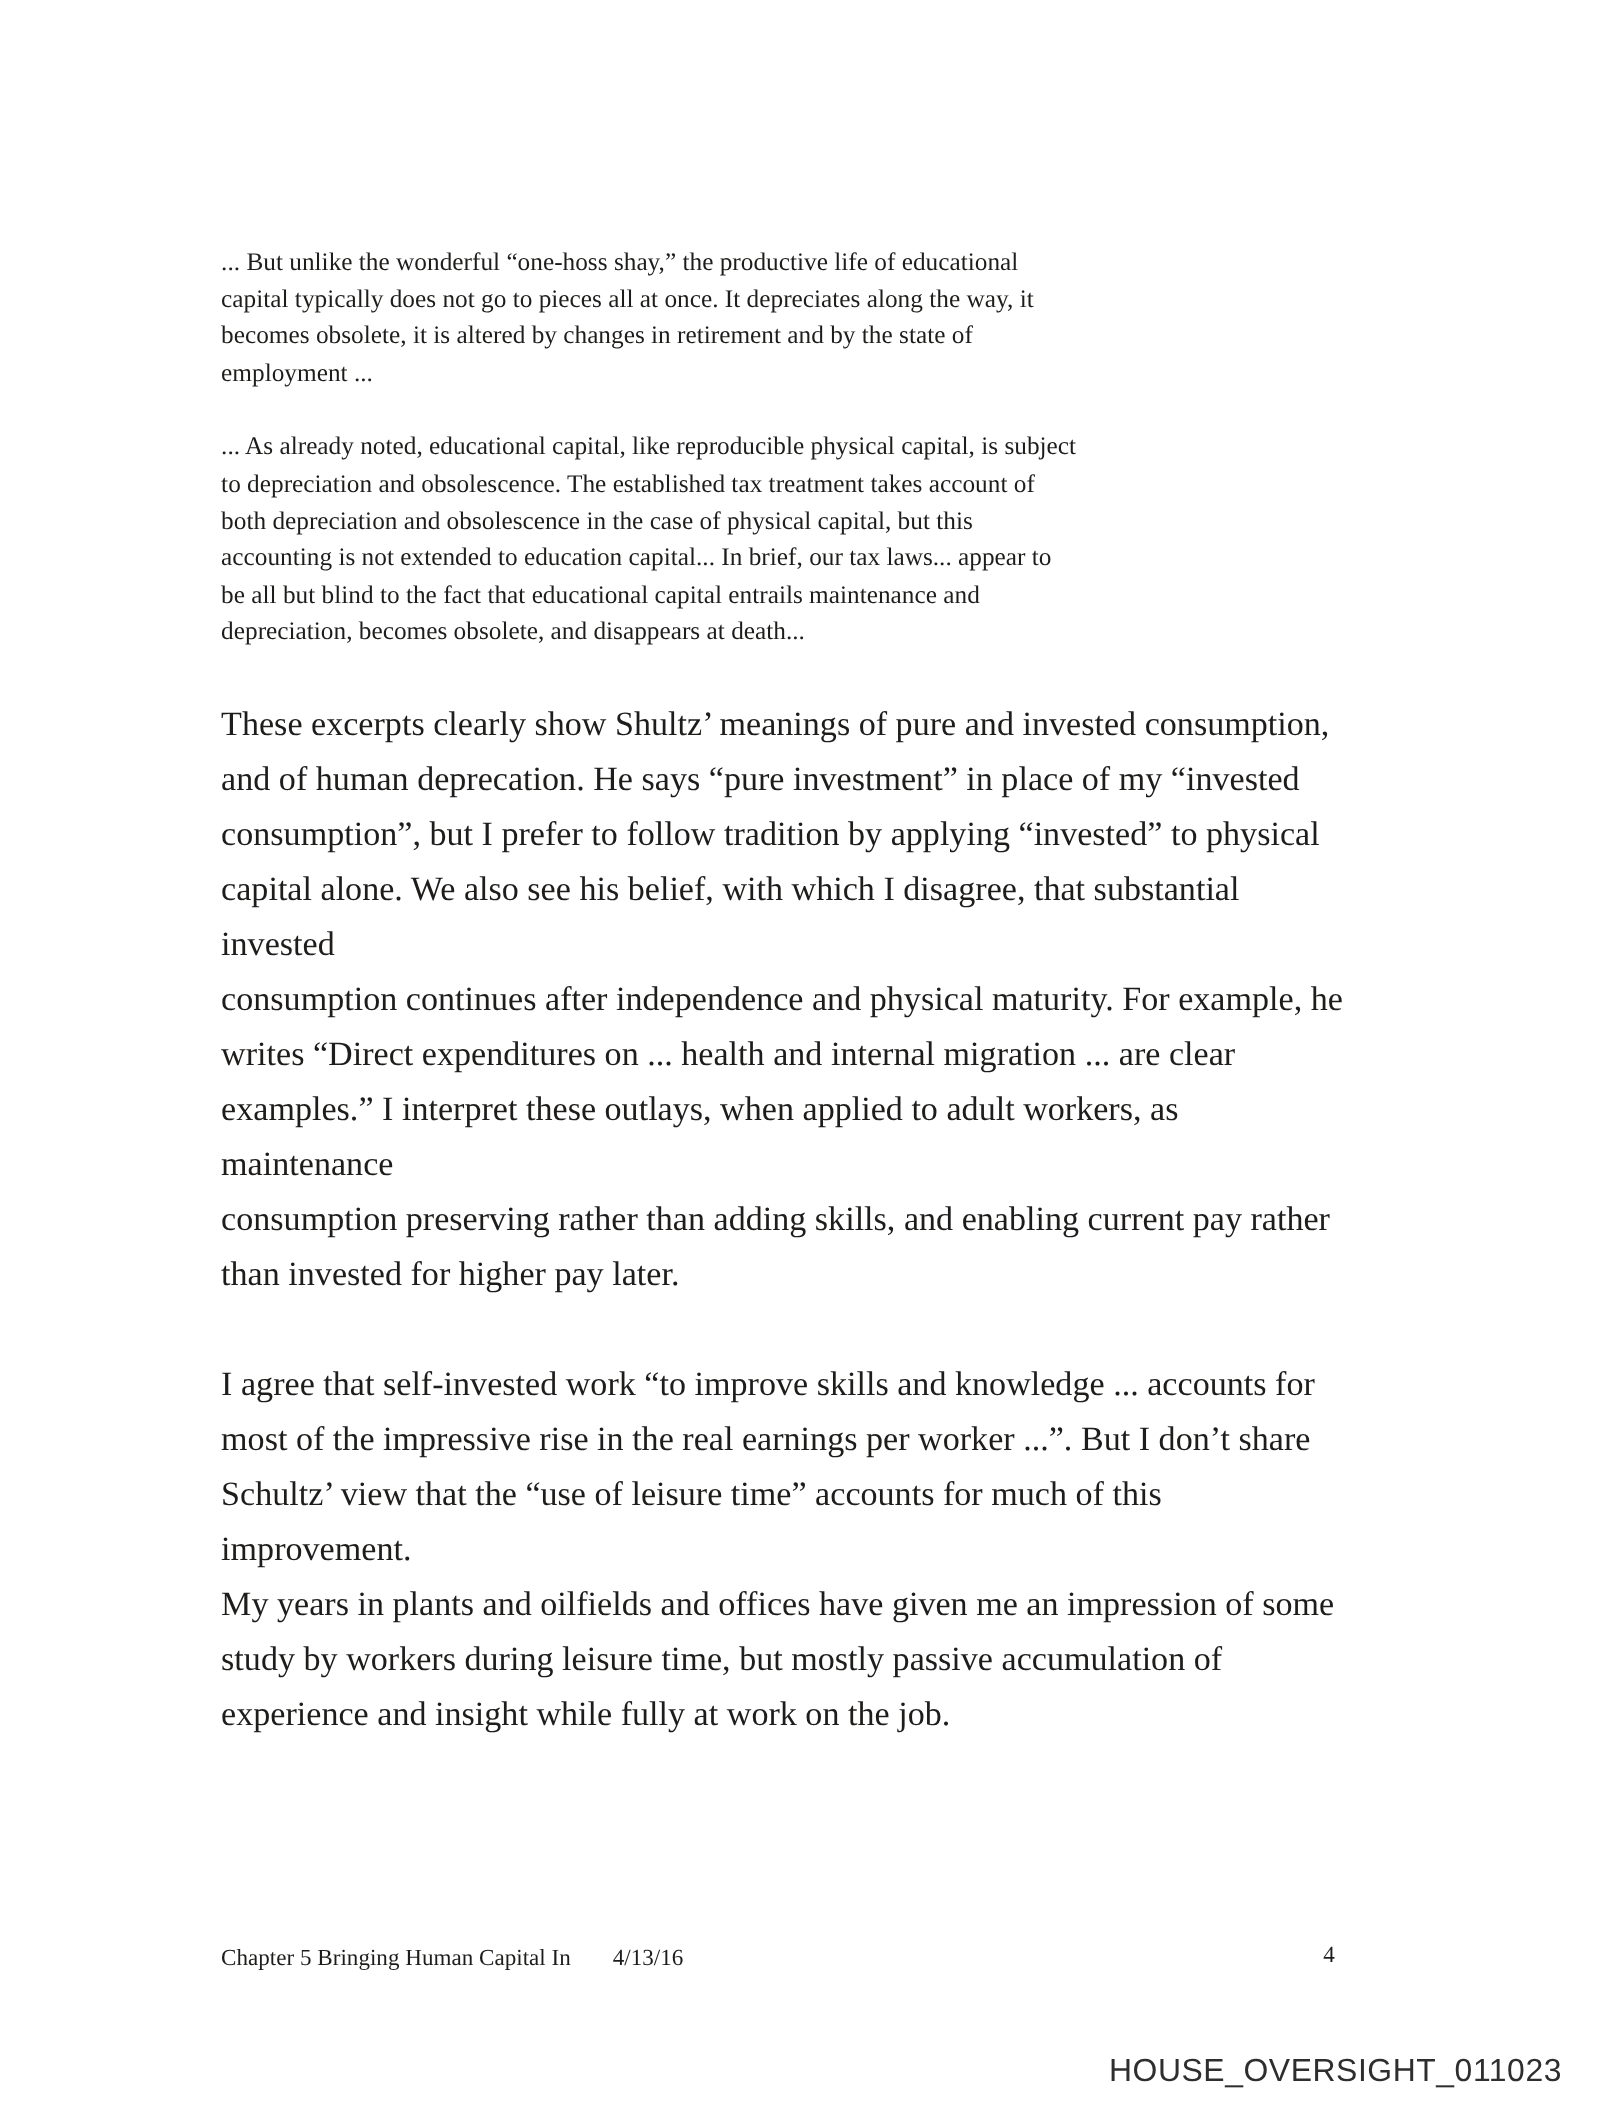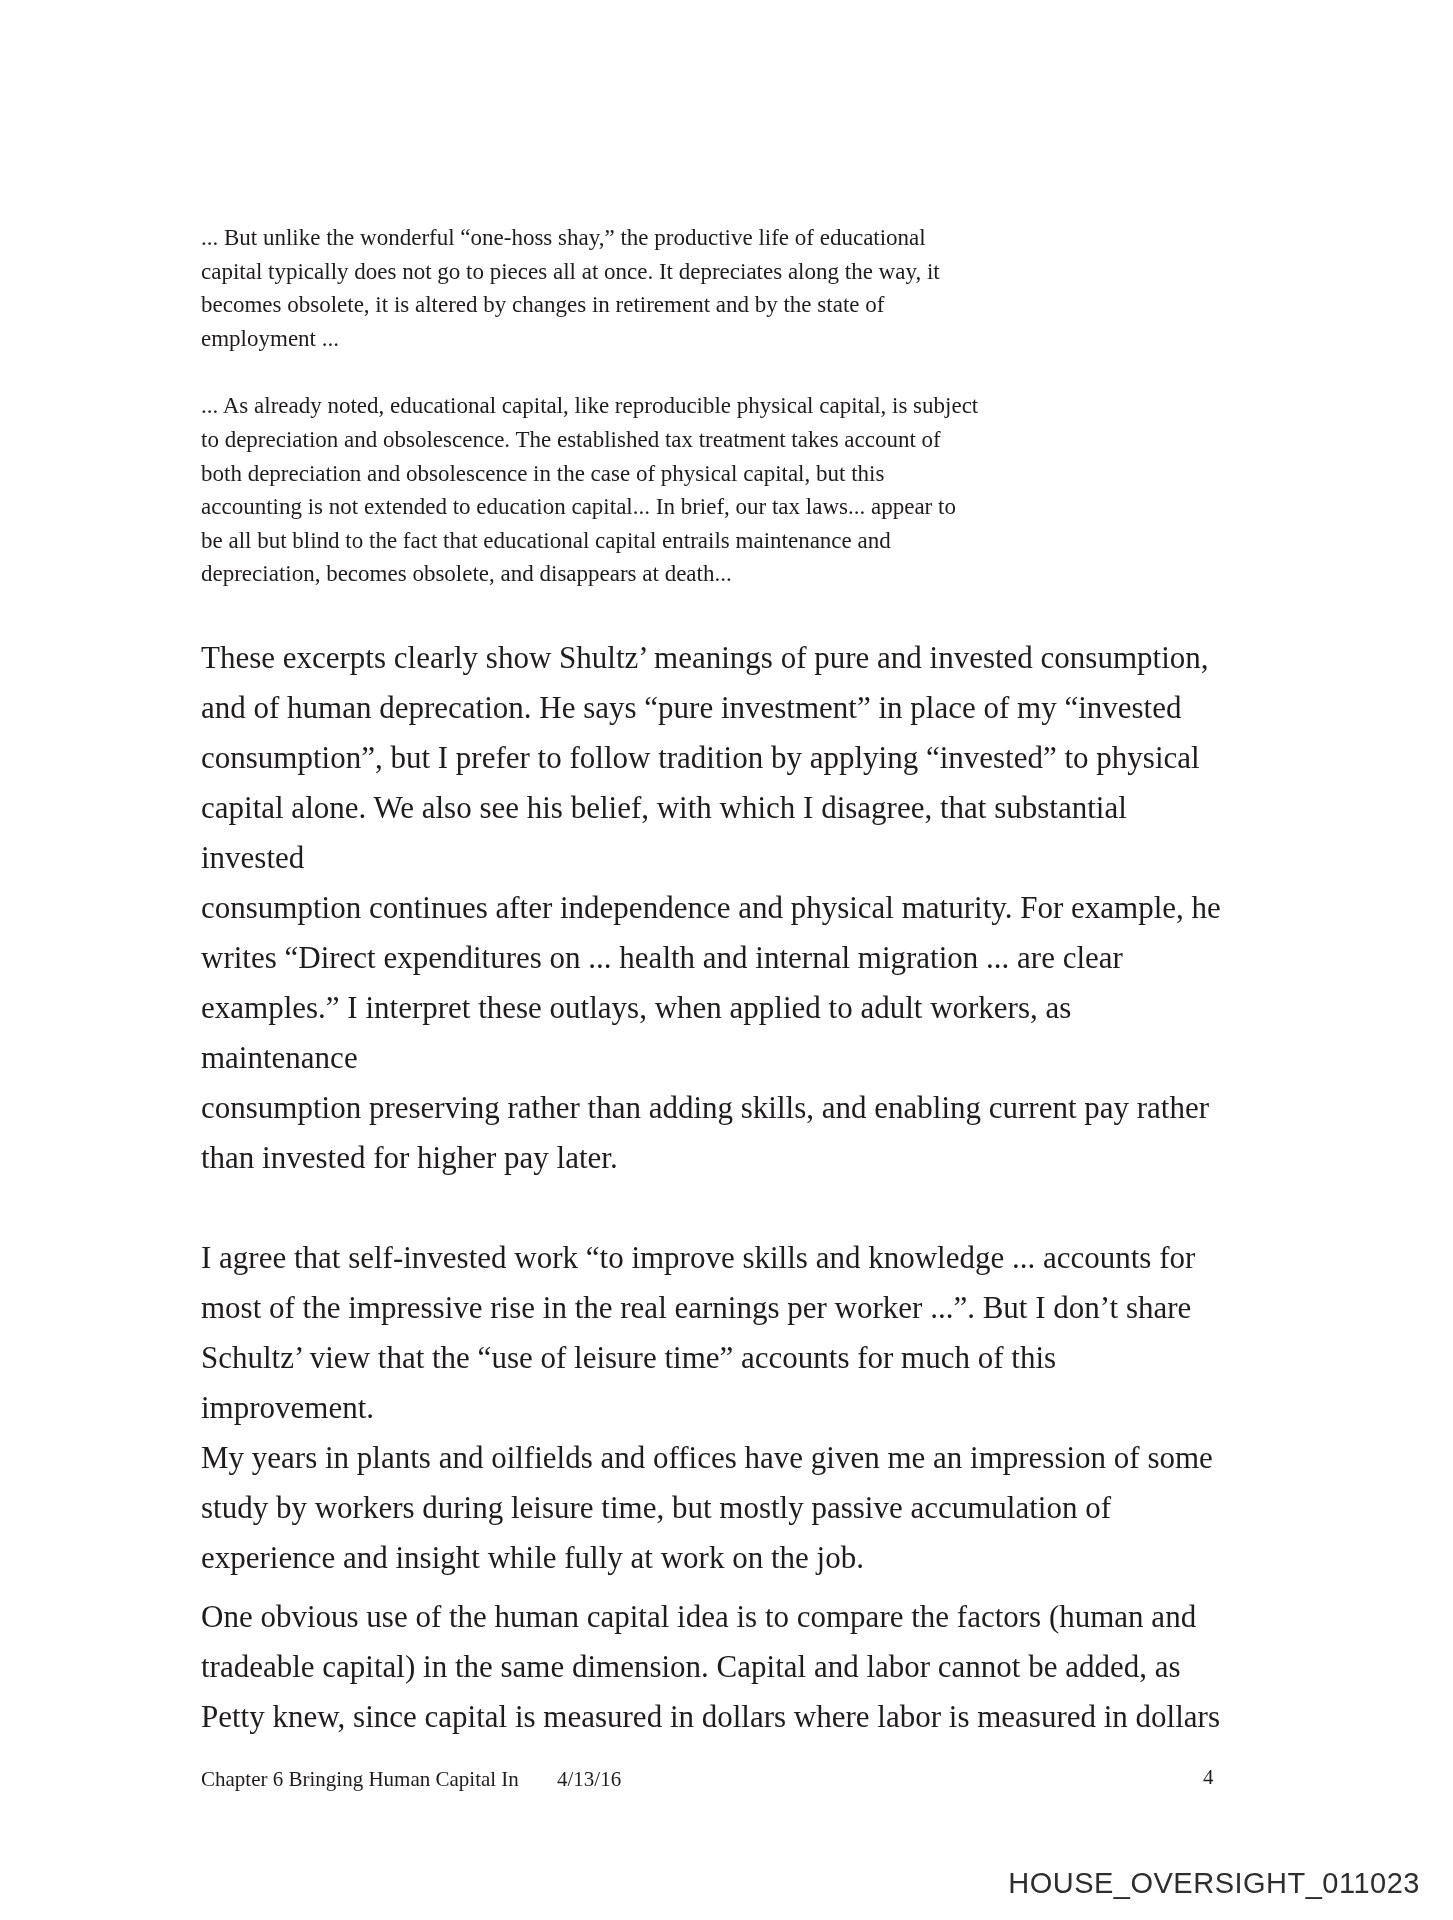--- a/index.html
+++ b/index.html
@@ -91,26 +91,23 @@
 than invested for higher pay later.</p>
 
     <p class="para para-2">I agree that self-invested work “to improve skills and knowledge ... accounts for
 most of the impressive rise in the real earnings per worker ...”. But I don’t share
 Schultz’ view that the “use of leisure time” accounts for much of this improvement.
 My years in plants and oilfields and offices have given me an impression of some
 study by workers during leisure time, but mostly passive accumulation of
 experience and insight while fully at work on the job.</p>
 
 
-    <p class="para para-3">One obvious use of the human capital idea is to compare the factors (human and
-tradeable capital) in the same dimension. Capital and labor cannot be added, as
-Petty knew, since capital is measured in dollars where labor is measured in dollars</p>
   </div>
 
-  <span class="footer-item footer-left">Chapter 6 Bringing Human Capital In</span>
+  <span class="footer-item footer-left">Chapter 5 Bringing Human Capital In</span>
 
   <span class="footer-item footer-date">4/13/16</span>
 
   <span class="footer-item footer-page">4</span>
 
   <div class="bates">HOUSE_OVERSIGHT_011023</div>
 
 </div>
 
 </body></html>

